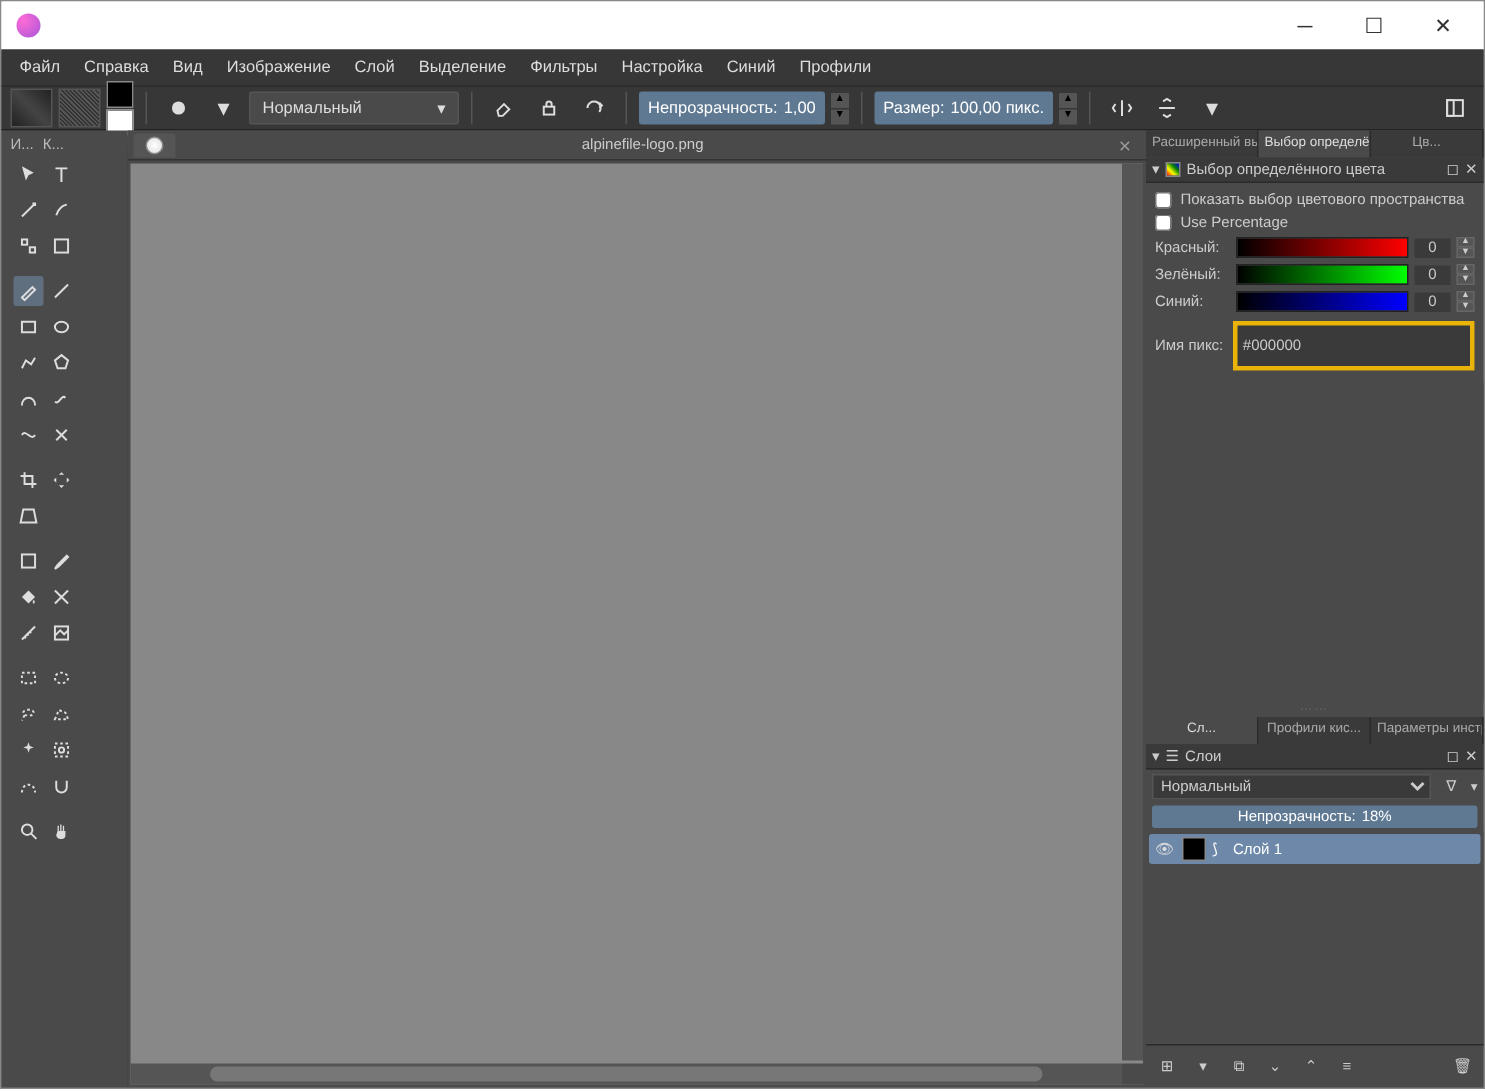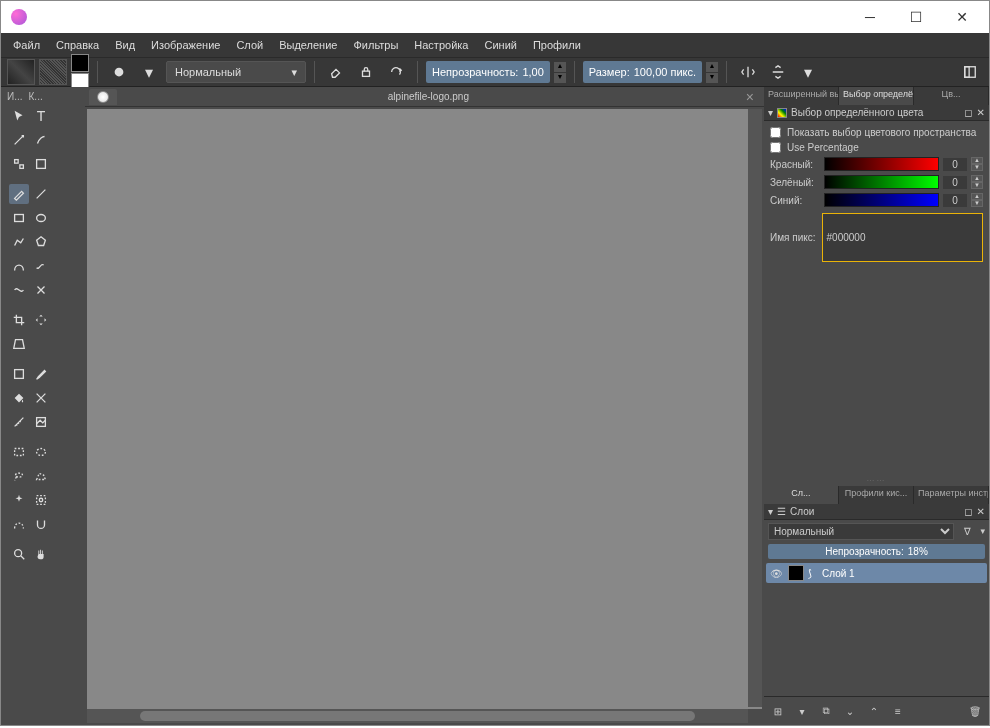--- a/index.html
+++ b/index.html
@@ -56,21 +56,21 @@
 .rp-body { padding: 4px 6px; }
 .rp-check { display: flex; align-items: flex-end; gap: 6px; padding: 2px 0; font-size: 10px; }
 .rp-check input { width: 11px; height: 11px; }
 .rp-color-row { display: flex; align-items: center; gap: 4px; padding: 2px 0; }
 .rp-color-label { width: 50px; font-size: 10px; }
 .rp-gradient { flex: 1; height: 14px; border: 1px solid #222; }
 .rp-val { width: 24px; text-align: center; font-size: 10px; background: #3a3a3a; padding: 1px 2px; }
 .rp-spin { width: 12px; display: flex; flex-direction: column; }
 .rp-spin span { height: 7px; font-size: 6px; text-align: center; background: #555; border: 1px solid #666; line-height: 4px; cursor: pointer; }
 .rp-name-row { display: flex; align-items: center; gap: 6px; padding: 4px 0; }
-.rp-name-row .field { flex: 1; background: #3a3a3a; padding: 18px 4px; font-size: 10px; border: 1px solid #eab308; }
+.rp-name-row .field { flex: 1; background: #3a3a3a; padding: 8px 4px; font-size: 10px; border: 3px solid #eab308; }
 .rp-gap { flex: 1; min-height: 40px; background: #4a4a4a; position: relative; }
 .rp-grip { text-align: center; color: #666; font-size: 8px; padding: 1px; letter-spacing: 2px; }
 
 .layers-section { display: flex; flex-direction: column; flex: 1; min-height: 0; }
 .layer-blend-row { display: flex; padding: 2px 4px; gap: 4px; align-items: center; }
 .layer-blend-row select { flex: 1; background: #3a3a3a; color: #ccc; border: 1px solid #555; font-size: 10px; padding: 1px; }
 .layer-filter { width: 18px; height: 18px; display: flex; align-items: center; justify-content: center; }
 .layer-opacity { background: #5f7993; font-size: 10px; color: #fff; text-align: center; padding: 2px; margin: 2px 4px; border-radius: 2px; display: flex; justify-content: center; gap: 4px; }
 .layer-list { flex: 1; background: #4a4a4a; padding: 2px; }
 .layer-row { display: flex; align-items: center; gap: 4px; background: #6d88a8; padding: 2px 4px; font-size: 10px; color: #fff; border-radius: 2px; }

